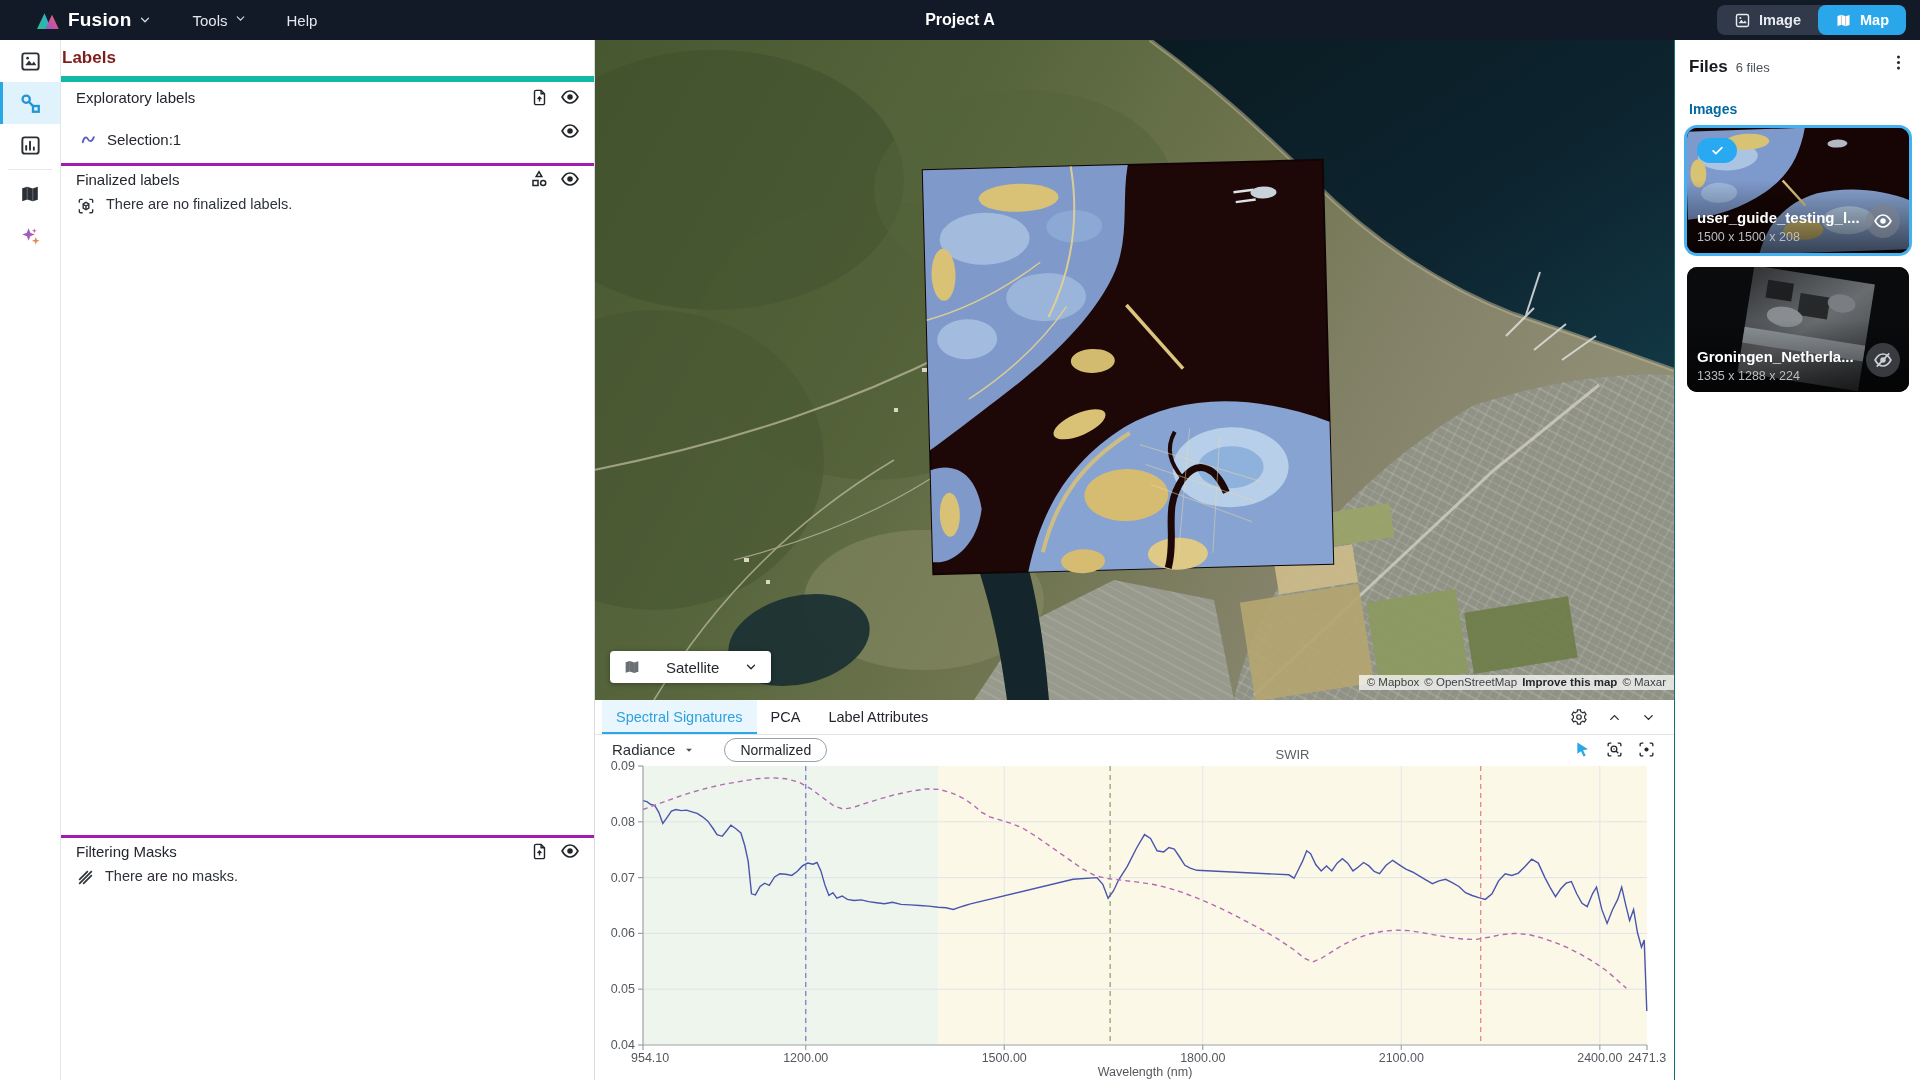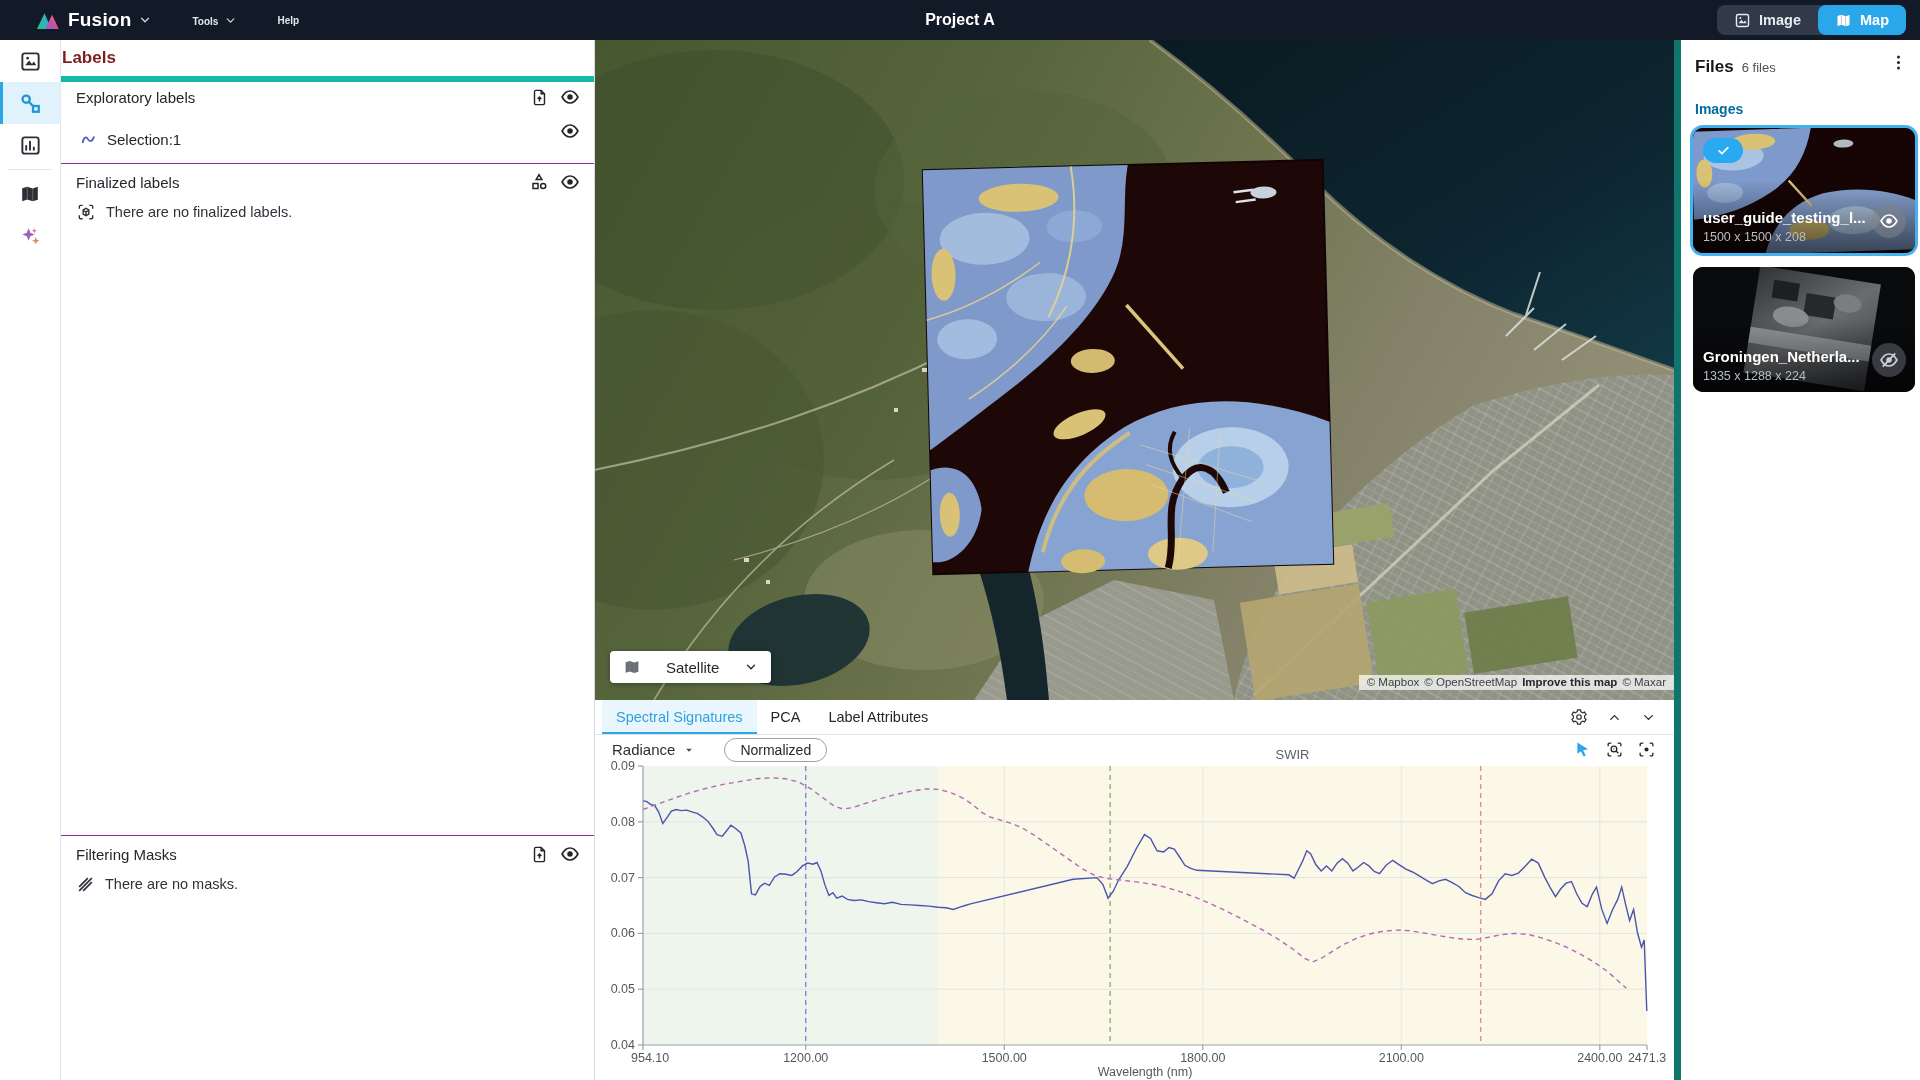--- a/index.html
+++ b/index.html
@@ -4,22 +4,22 @@
 <style>
   html,body{margin:0;padding:0;}
   body{width:1920px;height:1080px;position:relative;overflow:hidden;background:#fff;
        font-family:"Liberation Sans",sans-serif;-webkit-font-smoothing:antialiased;}
   svg{display:block}
   
   .topbar{position:absolute;top:0;left:0;right:0;height:40px;background:#121927;color:#fff;
           display:flex;align-items:center;z-index:9}
   .brand{display:flex;align-items:center;gap:7px;margin-left:34px;cursor:pointer}
   .brand-name{font-size:19px;font-weight:700;letter-spacing:.2px}
-  .menu-item{font-size:10px;font-weight:700;color:#e3e7ee;margin-left:40px;display:flex;
-             align-items:flex-end;gap:6px;cursor:pointer}
+  .menu-item{font-size:15px;font-weight:400;color:#e3e7ee;margin-left:40px;display:flex;
+             align-items:flex-start;gap:6px;cursor:pointer}
   .topbar-title{position:absolute;left:0;right:0;text-align:center;font-size:16px;font-weight:700;pointer-events:none}
   .toggle{position:absolute;right:14px;top:5px;height:30px;display:flex;background:#313a4b;border-radius:8px}
   .seg{display:flex;align-items:center;gap:8px;padding:0 17px;font-size:14.5px;font-weight:600;
        color:#e8ebf0;border-radius:8px;cursor:pointer}
   .seg.active{background:#2aa7ea;color:#fff}
   
   .rail{position:absolute;top:40px;left:0;bottom:0;width:60px;background:#fff;border-right:1px solid #e4e7ea;z-index:8}
   .rail-item{width:60px;height:42px;display:flex;align-items:center;justify-content:center;color:#2b2f36;cursor:pointer}
   .rail-item.active{background:#e0f2fb;box-shadow:inset 3px 0 0 #2ba7e6;color:#2196d3}
   .rail-divider{height:1px;background:#e6e9ec;margin:3px 8px}
@@ -29,33 +29,33 @@
   .lp-header{height:36px;border-bottom:6px solid #14b8a6;display:flex;align-items:center;
              padding:0 2px;font-size:17px;font-weight:700;color:#7f1d1d}
   .lp-block{position:absolute;left:0;right:0}
   .lp-row{display:flex;align-items:center;padding:0 12px 0 16px;height:26px}
   .lp-heading{font-size:15px;color:#23272d}
   .grow{flex:1}
   .icon-btn{width:24px;height:24px;display:flex;align-items:center;justify-content:center;
             color:#212529;margin-left:7px;cursor:pointer}
   .lp-item{display:flex;align-items:center;padding:0 12px 0 20px;height:26px;margin-top:16px;cursor:pointer}
   .lp-item-label{font-size:15px;color:#23272d;margin-left:8px}
-  .lp-empty{display:flex;align-items:center;padding:0 12px 0 16px;height:26px;margin-top:4px}
+  .lp-empty{display:flex;padding:0 12px 0 16px;height:26px;margin-top:4px}
   .lp-empty-text{font-size:14.5px;color:#2d3239;margin-left:10px}
-  .bt{border-top:1px solid #a21caf;padding-top:5px}
+  .bt{border-top:3px solid #a21caf;}
   
   .map-area{position:absolute;top:40px;left:594px;width:1080px;height:660px;overflow:hidden;background:#4a5830}
   .map-style{position:absolute;left:16px;bottom:17px;background:#fff;border-radius:4px;
              box-shadow:0 1px 5px rgba(0,0,0,.35);display:flex;align-items:center;gap:25px;
              padding:7px 13px;font-size:15px;color:#24282d;cursor:pointer}
   .map-attribution{position:absolute;right:0;bottom:10px;background:rgba(255,255,255,.72);
                    font-size:11.5px;color:#3c4147;padding:1px 8px 2px;display:flex;gap:5px;align-items:center}
   .map-attribution .bold{font-weight:700;color:#24282d}
   
-  .files-panel{position:absolute;top:40px;left:1674px;right:0;bottom:0;background:#fff;border-left:7px solid #0f766e}
+  .files-panel{position:absolute;top:40px;left:1674px;right:0;bottom:0;background:#fff;border-left:1px solid #0f766e}
   .fp-header{display:flex;align-items:baseline;padding:13px 12px 0 14px}
   .fp-title{font-size:17px;font-weight:700;color:#15181c}
   .fp-count{font-size:13px;color:#4c525a;margin-left:8px}
   .kebab{margin-left:auto;color:#23272d;cursor:pointer;display:flex;align-items:center}
   .fp-section{font-size:14px;font-weight:700;color:#0369a1;margin:24px 14px 11px}
   .card{position:relative;width:222px;height:125px;margin:0 0 14px 12px;border-radius:10px;
         overflow:hidden;background:#0c0e13;cursor:pointer}
   .card.selected{box-shadow:0 0 0 3px #45b2ef}
   .card-scrim{position:absolute;inset:0;background:linear-gradient(180deg,rgba(0,0,0,0) 42%,rgba(0,0,0,.6))}
   .card-name{position:absolute;left:10px;bottom:27px;color:#fff;font-weight:700;font-size:15px;max-width:170px;

